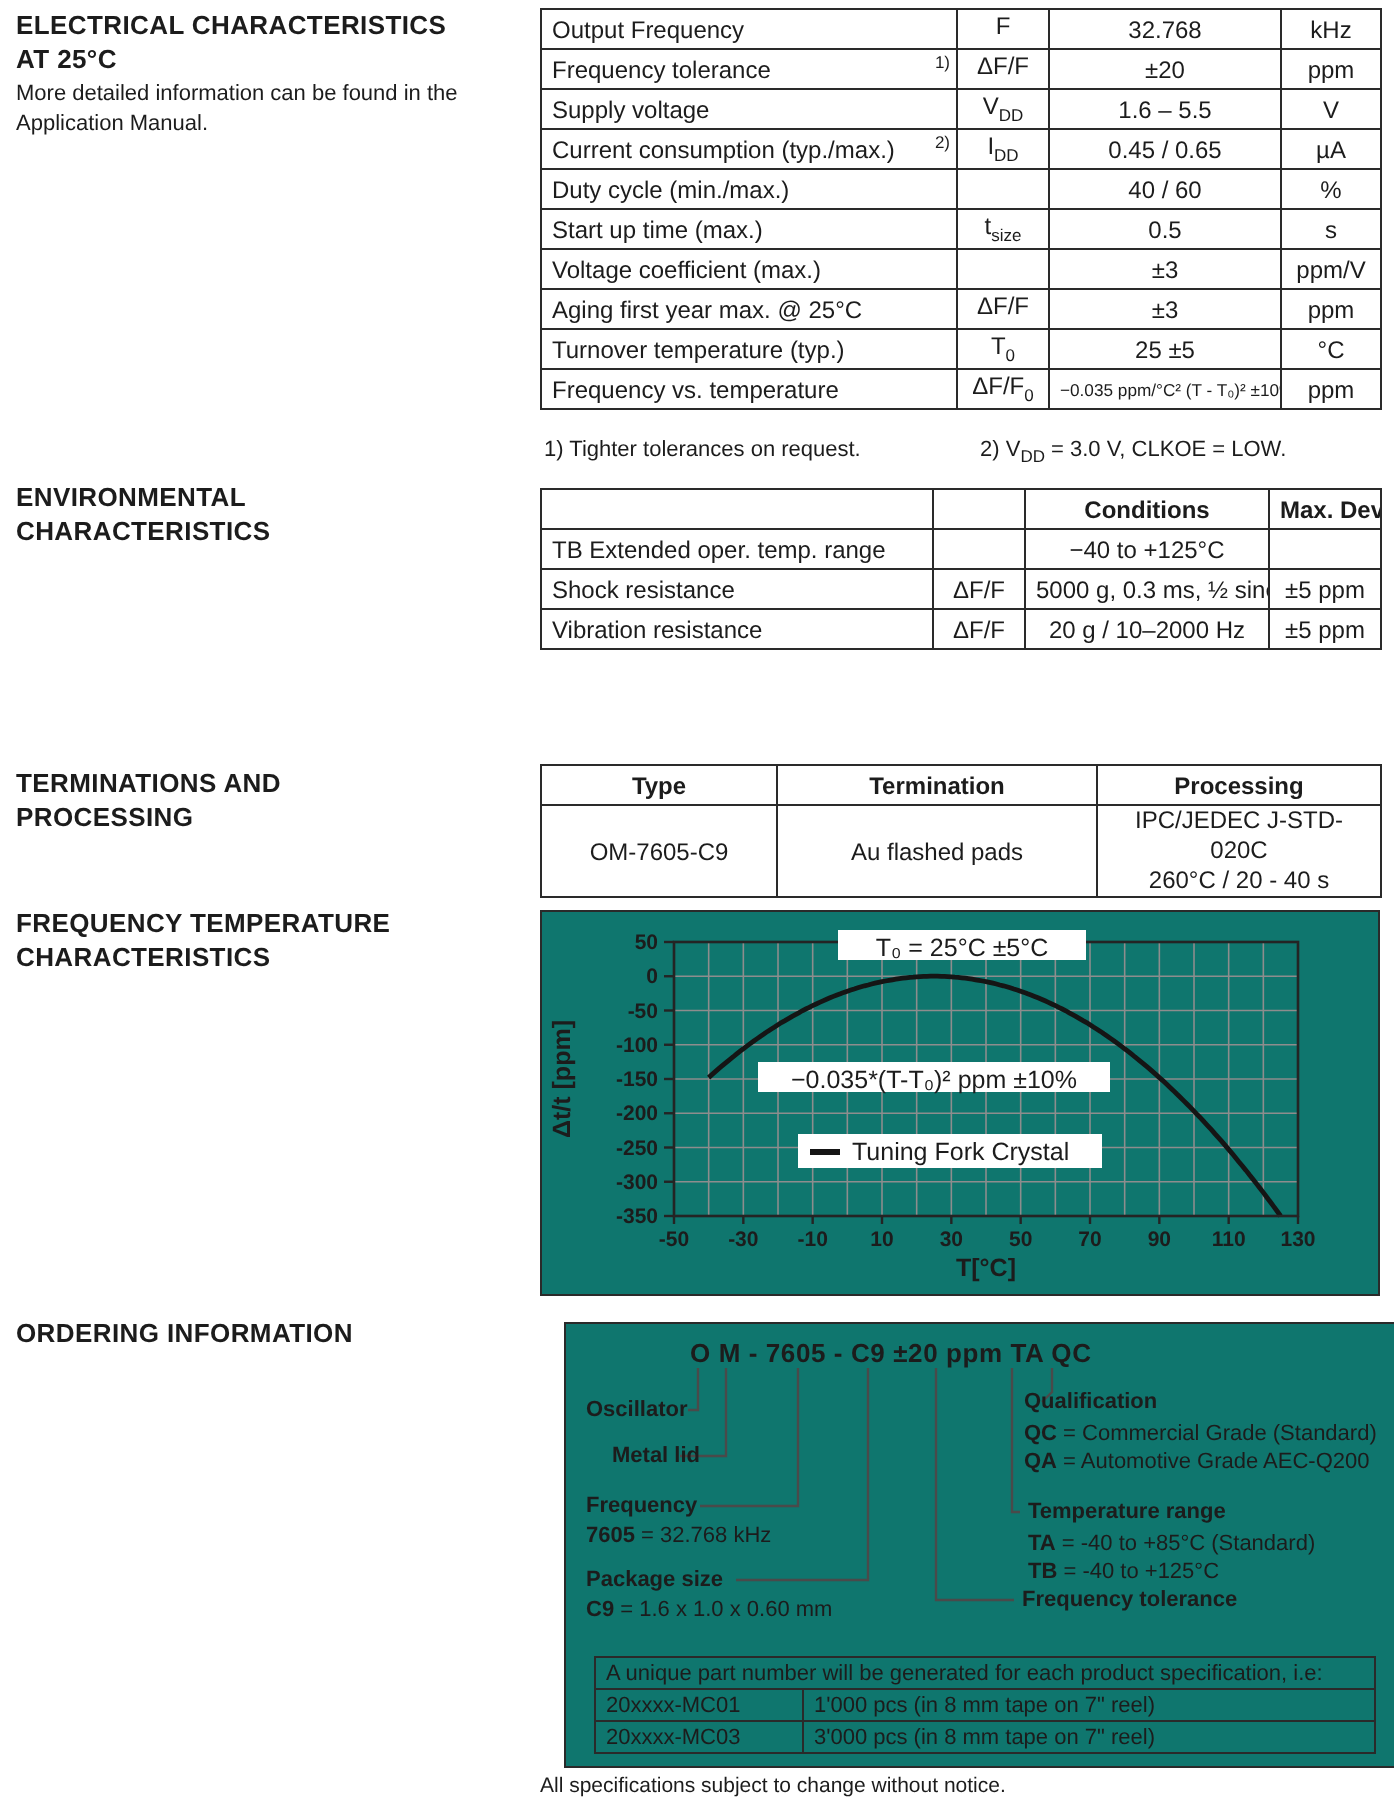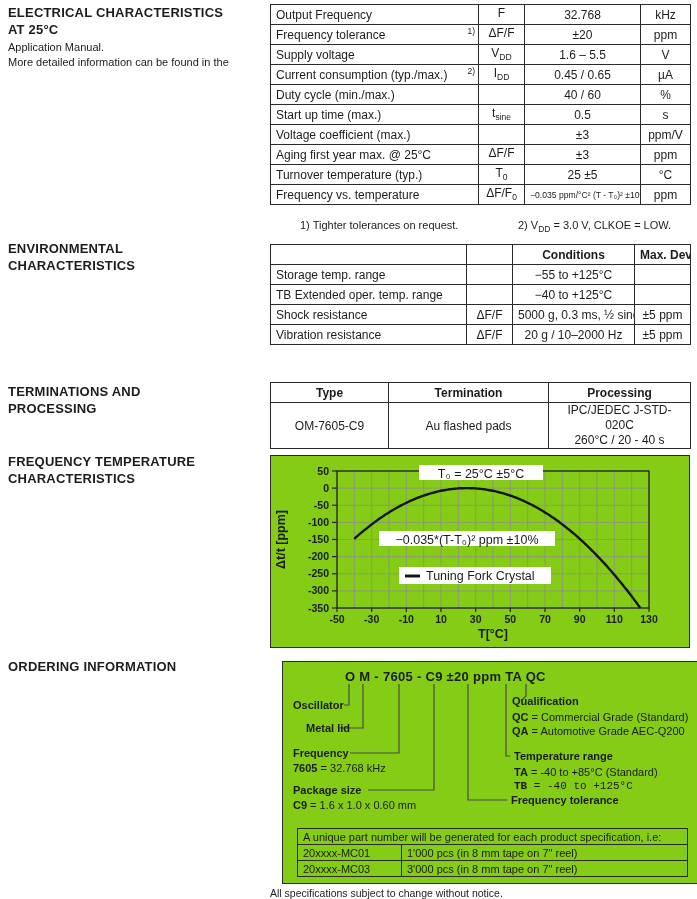--- a/index.html
+++ b/index.html
@@ -13,44 +13,44 @@
   .h1 { font-size:13px; font-weight:bold; line-height:17px; letter-spacing:.2px; }
   .note { font-size:11px; line-height:15px; }
   table { border-collapse:collapse; table-layout:fixed; }
   td,th { border:1px solid #2a2a2a; font-size:12px; padding:0 5px; height:20px; overflow:hidden; white-space:nowrap; }
   th { font-weight:bold; }
   .c { text-align:center; }
   td.param { position:relative; padding-right:14px; }
   sup.fn { position:absolute; top:1px; right:3px; font-size:8.5px; }
   sub { font-size:8.5px; }
   .small-val { font-size:8.6px; }
-  .foot { font-size:11px;margin-left:28px; }
-  .box { border:1.3px solid #2a2a2a; background:#84cc16; }
+  .foot { font-size:11px; }
+  .box { border:1.3px solid #2a2a2a; background:#0f766e; }
   .blbl { font-size:11px; font-weight:bold; white-space:nowrap; }
   .bval { font-size:11px; white-space:nowrap; }
   .bval b { font-weight:bold; }
   .partnum { font-size:13px; font-weight:bold; white-space:nowrap; letter-spacing:.3px; }
   .minitbl td { height:16px; font-size:11px; }
   .footer { font-size:10.5px; }
   svg text.tick { font:bold 10.5px "Liberation Sans","DejaVu Sans",sans-serif; fill:#1c1c1c; }
   svg text.ann  { font:12.5px "Liberation Sans","DejaVu Sans",sans-serif; fill:#1c1c1c; }
   svg text.axlabel { font:bold 12.5px "Liberation Sans","DejaVu Sans",sans-serif; fill:#1c1c1c; }
 </style>
 </head>
 <body>
 
 <div class="page">
 
   <div class="abs h1" style="left:8px; top:4px;">
     <div>ELECTRICAL CHARACTERISTICS</div>
     <div>AT 25°C</div>
   </div>
   <div class="abs note" style="left:8px; top:40px;">
+    <div>More detailed information can be found in the</div>
     <div>Application Manual.</div>
-    <div>More detailed information can be found in the</div>
   </div>
 
   <div class="abs h1" style="left:8px; top:240px;">
     <div>ENVIRONMENTAL</div>
     <div>CHARACTERISTICS</div>
   </div>
 
   <div class="abs h1" style="left:8px; top:383px;">
     <div>TERMINATIONS AND</div>
     <div>PROCESSING</div>
@@ -98,21 +98,21 @@
       <td class="c">µA</td>
     </tr>
     <tr>
       <td class="param"><span>Duty cycle (min./max.)</span><sup class="fn"></sup></td>
       <td class="c"><span></span><sub></sub></td>
       <td class="c">40 / 60</td>
       <td class="c">%</td>
     </tr>
     <tr>
       <td class="param"><span>Start up time (max.)</span><sup class="fn"></sup></td>
-      <td class="c"><span>t</span><sub>sine</sub></td>
+      <td class="c"><span>t</span><sub>size</sub></td>
       <td class="c">0.5</td>
       <td class="c">s</td>
     </tr>
     <tr>
       <td class="param"><span>Voltage coefficient (max.)</span><sup class="fn"></sup></td>
       <td class="c"><span></span><sub></sub></td>
       <td class="c">±3</td>
       <td class="c">ppm/V</td>
     </tr>
     <tr>
@@ -145,26 +145,20 @@
         <col style="width:46px">
         <col style="width:122px">
         <col style="width:56px">
       </colgroup>
     <tbody>
         <tr>
       <th></th>
       <th></th>
       <th class="c">Conditions</th>
       <th class="c">Max. Dev.</th>
-    </tr>
-    <tr>
-      <td>Storage temp. range</td>
-      <td class="c"></td>
-      <td class="c">−55 to +125°C</td>
-      <td class="c"></td>
     </tr>
     <tr>
       <td>TB Extended oper. temp. range</td>
       <td class="c"></td>
       <td class="c">−40 to +125°C</td>
       <td class="c"></td>
     </tr>
     <tr>
       <td>Shock resistance</td>
       <td class="c">ΔF/F</td>
@@ -305,21 +299,21 @@
     <div class="abs blbl" style="left:10px; top:85px;">Frequency</div>
     <div class="abs bval" style="left:10px; top:100px;"><b>7605</b><span> = 32.768 kHz</span></div>
     <div class="abs blbl" style="left:10px; top:122px;">Package size</div>
     <div class="abs bval" style="left:10px; top:137px;"><b>C9</b><span> = 1.6 x 1.0 x 0.60 mm</span></div>
 
     <div class="abs blbl" style="left:229px; top:33px;">Qualification</div>
     <div class="abs bval" style="left:229px; top:49px;"><b>QC</b><span> = Commercial Grade (Standard)</span></div>
     <div class="abs bval" style="left:229px; top:63px;"><b>QA</b><span> = Automotive Grade AEC-Q200</span></div>
     <div class="abs blbl" style="left:231px; top:88px;text-align:right;">Temperature range</div>
     <div class="abs bval" style="left:231px; top:104px;"><b>TA</b><span> = -40 to +85°C (Standard)</span></div>
-    <div class="abs bval" style="left:231px; top:118px;font-family:Liberation Mono, monospace;"><b>TB</b><span> = -40 to +125°C</span></div>
+    <div class="abs bval" style="left:231px; top:118px;"><b>TB</b><span> = -40 to +125°C</span></div>
     <div class="abs blbl" style="left:228px; top:132px;">Frequency tolerance</div>
 
     <table class="abs minitbl" style="left:14px; top:166px; width:390px;">
       <colgroup>
           <col style="width:104px">
           <col style="width:286px">
         </colgroup>
       <tbody>
           <tr>
         <td colspan="2">A unique part number will be generated for each product specification, i.e:</td>

